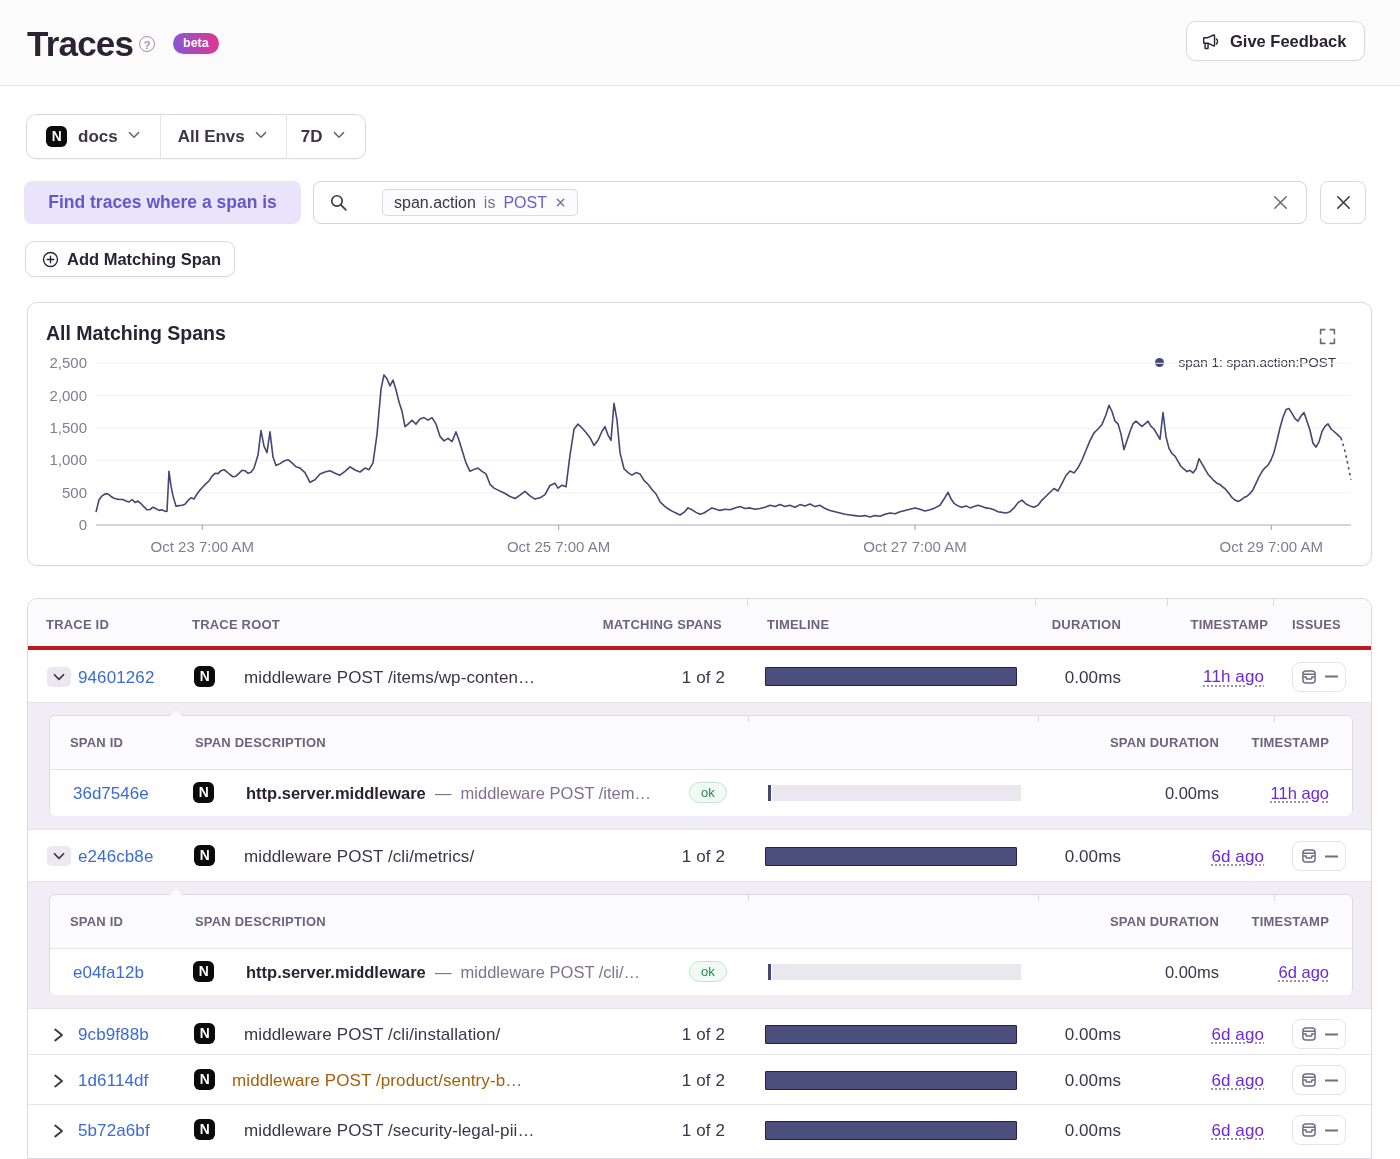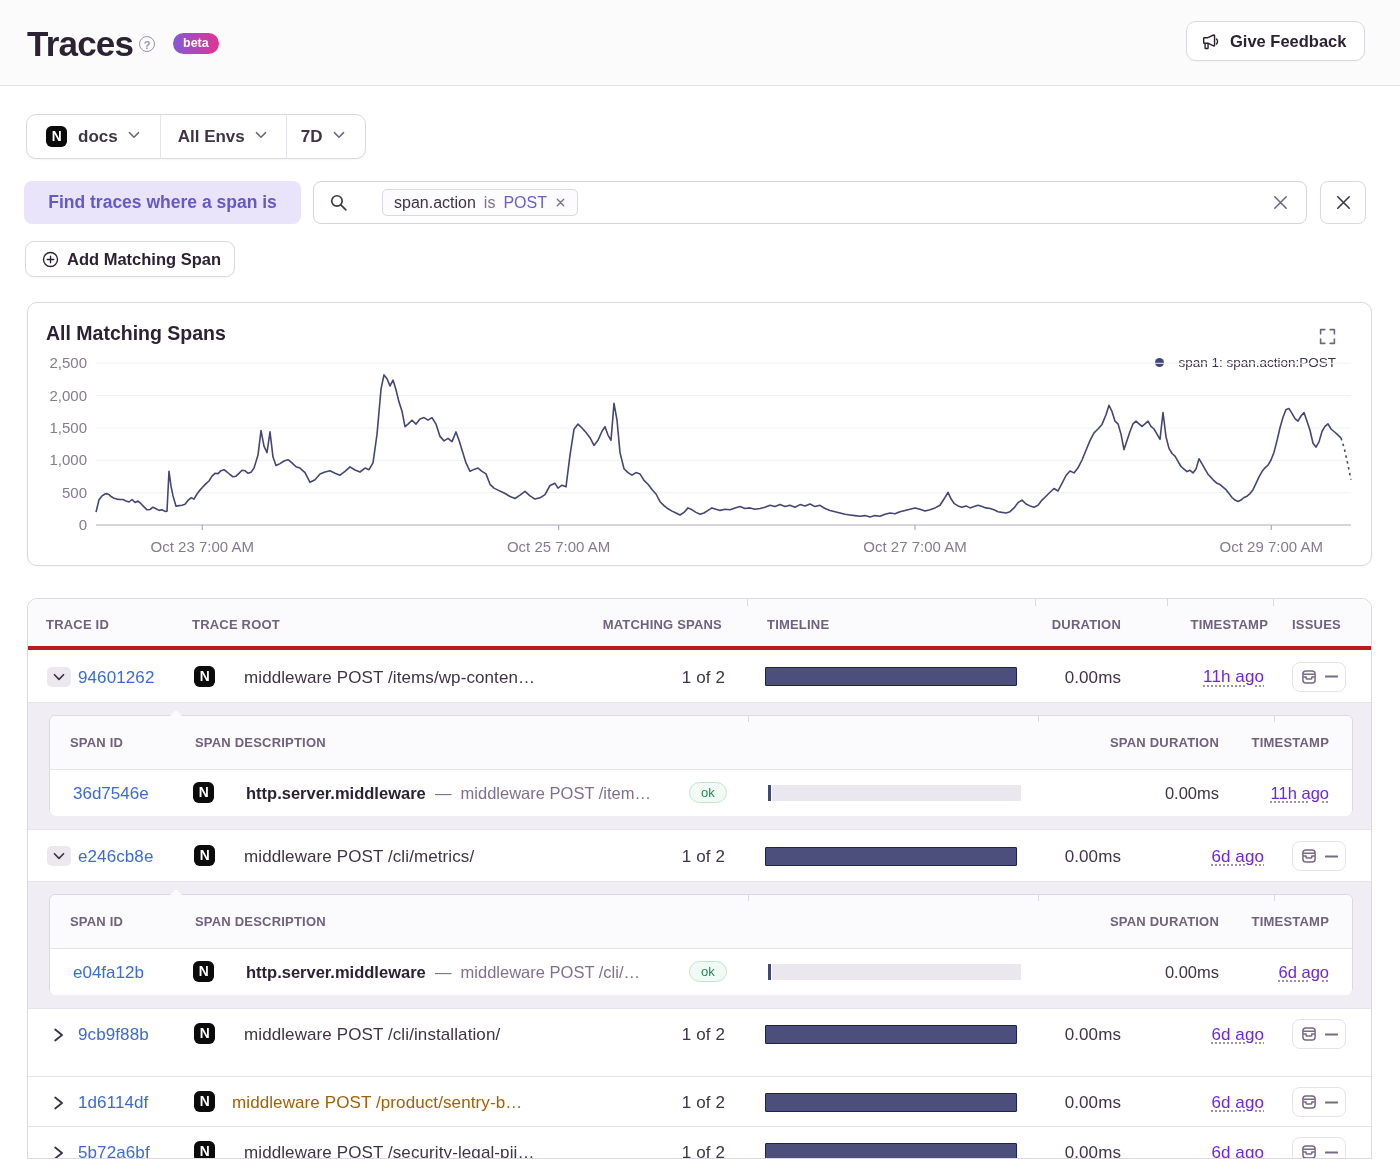--- a/index.html
+++ b/index.html
@@ -258,21 +258,21 @@
             </svg></div>
       <div class="cell" style="left:196px;top:14px"><b style="color:#2b2233">http.server.middleware</b><span style="color:#80708f">&nbsp; —&nbsp; middleware POST /cli/…</span></div>
       <div class="cell" style="left:639px;top:12px"><span class="okpill">ok</span></div>
       <div class="cell" style="left:718px;top:15px;width:2.5px;height:16px;background:#444674"></div>
       <div class="cell" style="left:722px;top:15px;width:249px;height:16px;background:#eae7ee"></div>
       <div class="cell r" style="left:1039px;top:14px;width:130px">0.00ms</div>
       <div class="cell r" style="left:1173px;top:13.5px;width:106px"><span class="ts">6d ago</span></div>
     </div>
   </div>
 </div>
-<div class="trow" style="height:68px;">
+<div class="trow" style="height:46px;">
   <div class="cell" style="left:22px;top:18.0px;line-height:0"><svg width="16" height="16" viewBox="0 0 16 16" fill="none" stroke="#3e3446" stroke-width="1.9" stroke-linecap="round" stroke-linejoin="round">
           <path d="M5.2 2.6 12 8 5.2 13.4"></path>
         </svg></div>
   <div class="cell link" style="left:50px;top:16.0px;font-size:17px">9cb9f88b</div>
   <div class="cell" style="left:166px;top:14.0px;line-height:0"><svg width="21" height="21" viewBox="0 0 24 24" style="vertical-align:middle">
           <rect width="24" height="24" rx="6.5" fill="#0b0b0b"></rect>
           <text x="12.2" y="17.2" font-size="15.8" font-weight="bold" fill="#fff" text-anchor="middle" font-family="Liberation Sans, sans-serif">N</text>
         </svg></div>
   <div class="cell" style="left:216px;top:16.0px;color:#3e3446">middleware POST /cli/installation/</div>
   <div class="cell r" style="left:550px;top:16.0px;width:147px">1 of 2</div>

